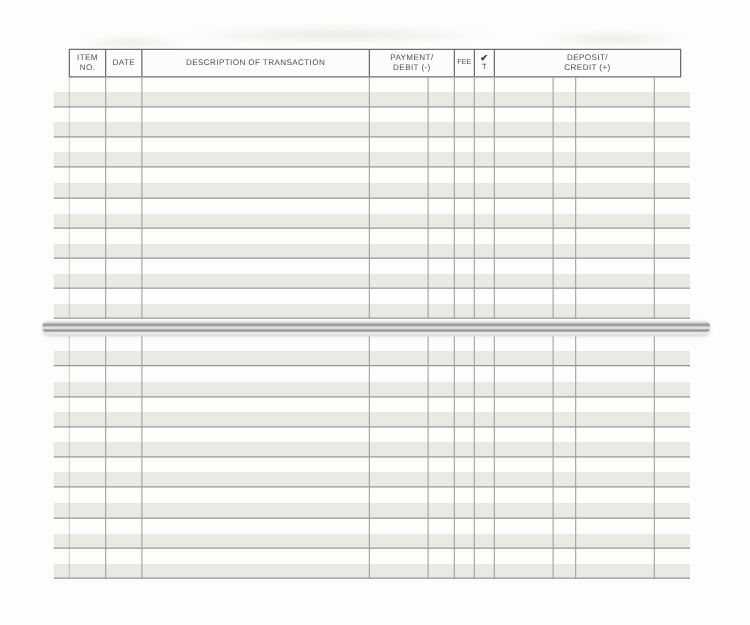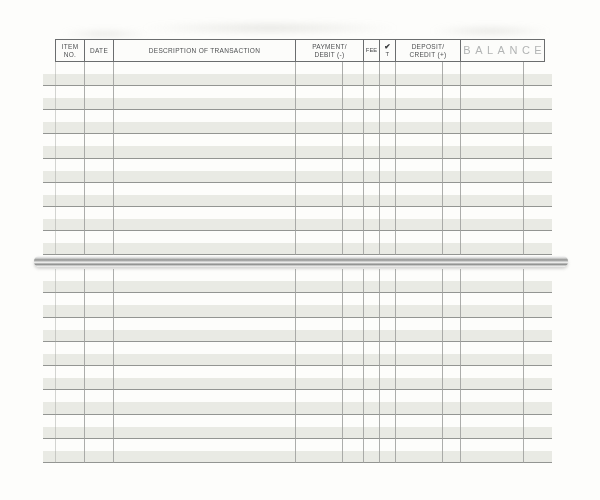--- a/index.html
+++ b/index.html
@@ -114,23 +114,20 @@
       <div class="hl">FEE</div>
     </div>
     <div class="hcell c-check">
       <div class="hl check-glyph">✔</div>
       <div class="hl t-glyph">T</div>
     </div>
     <div class="hcell c-dep">
       <div class="hl">DEPOSIT/</div>
       <div class="hl">CREDIT (+)</div>
     </div>
-    <div class="hcell c-balance">
-      <div class="hl">BALANCE</div>
-    </div>
   </div>
 
   <div class="rsec top" id="rows-top">
       <div class="rrow"></div>
       <div class="rrow"></div>
       <div class="rrow"></div>
       <div class="rrow"></div>
       <div class="rrow"></div>
       <div class="rrow"></div>
       <div class="rrow"></div>

